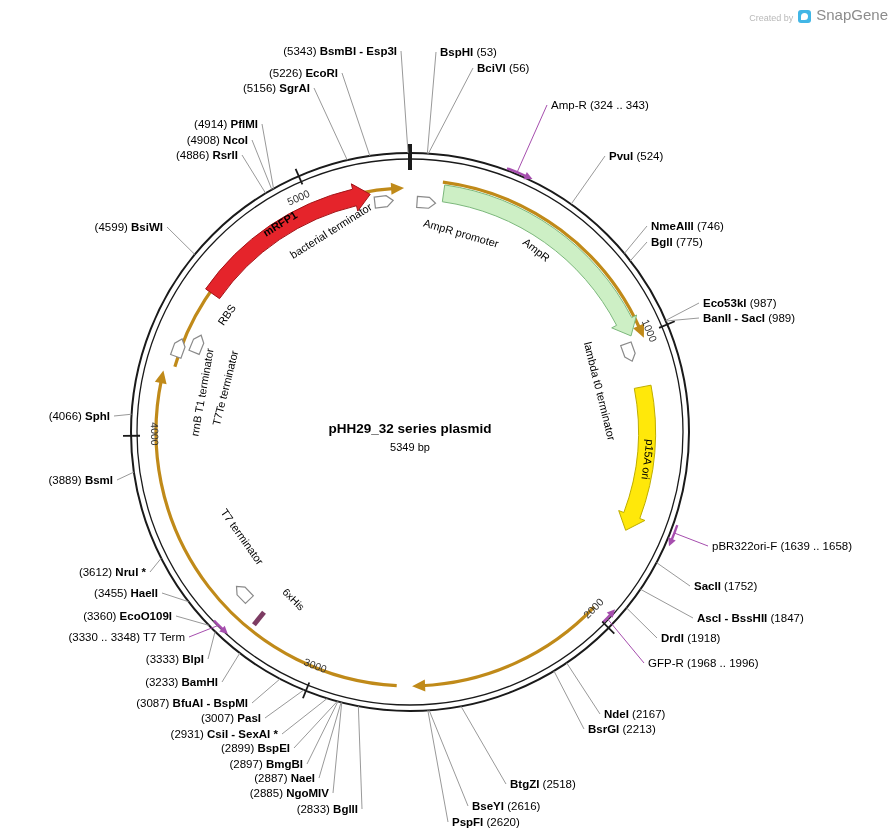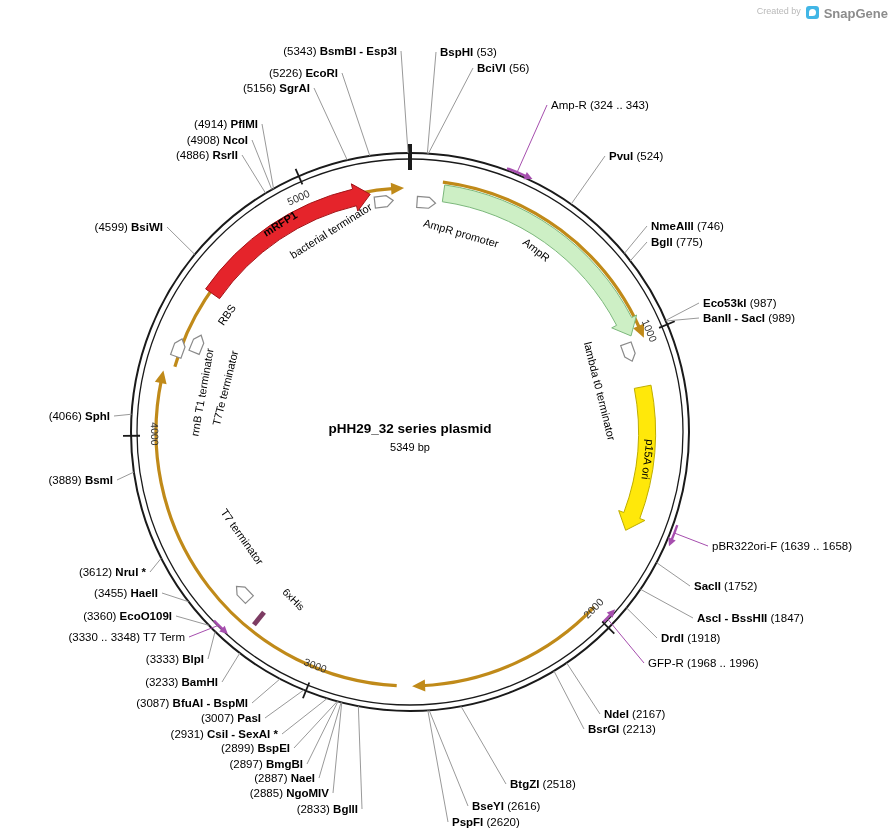--- a/index.html
+++ b/index.html
@@ -6,26 +6,26 @@
   .stage{position:relative;width:896px;height:840px;background:#ffffff;overflow:hidden;
          font-family:"Liberation Sans",sans-serif;}
   .stage svg{position:absolute;left:0;top:0;}
   text{font-family:"Liberation Sans",sans-serif;fill:#000000;}
   .site-label{font-size:11.5px;}
   .site-name{font-weight:bold;}
   .primer-label{font-size:11.5px;}
   .scale-num{font-size:10.5px;fill:#333333;}
   .title{font-size:13.5px;font-weight:bold;}
   .subtitle{font-size:11px;}
-  .watermark{position:absolute;top:6px;right:8px;display:flex;align-items:flex-start;gap:5px;z-index:5;}
+  .watermark{position:absolute;top:6px;right:8px;display:flex;align-items:flex-end;gap:5px;z-index:5;}
   .wm-created{font-size:9px;color:#b9b9b9;}
   .wm-logo{width:13px;height:13px;border-radius:3px;background:#41b6e6;display:inline-block;position:relative;}
   .wm-logo::after{content:"";position:absolute;left:3px;top:3px;width:7px;height:7px;
                   border-radius:50% 50% 50% 0;background:#ffffff;}
-  .wm-brand{font-size:13px;color:#8c8c8c;font-weight:bold;}
+  .wm-brand{font-size:15px;color:#8c8c8c;font-weight:normal;}
 </style>
 </head>
 <body>
 
 <div class="stage">
   <div class="watermark">
     <span class="wm-created">Created by</span>
     <span class="wm-logo"></span>
     <span class="wm-brand">SnapGene</span>
   </div>

